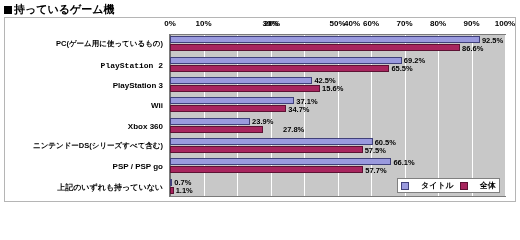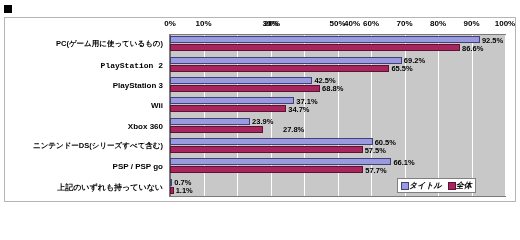--- a/index.html
+++ b/index.html
@@ -80,34 +80,34 @@
 
   
   .legend{
     position:absolute;
     background:#ffffff;border:1px solid #808080;
     padding:1px 3px;
     display:flex;align-items:center;gap:6px;
     font-size:8px;font-weight:bold;color:#000;
     white-space:nowrap;
   }
-  .legend .item{display:flex;align-items:center;gap:0;font-style:italic;}
+  .legend .item{display:flex;align-items:center;gap:12px;}
   .legend .swatch{
     width:6px;height:6px;display:inline-block;border:1px solid #333;
   }
   .legend .sw-title{background:#9a9ade;border-color:#40407a;}
   .legend .sw-total{background:#a8255e;border-color:#5c1233;}
 </style>
 </head>
 <body>
 
 <div id="root">
 
   <div class="title">
-    <span class="sq"></span>
+    <span class="sq"></span><span>持っているゲーム機</span>
   </div>
 
   <div class="frame">
 
     <div class="xlabels">
         <div class="xlab" style="left: 165px;">0%</div>
         <div class="xlab" style="left: 198.5px;">10%</div>
         <div class="xlab" style="left: 231px; margin-left: 36px;">20%</div>
         <div class="xlab" style="left: 265.5px;">30%</div>
         <div class="xlab" style="left: 299px; margin-left: 48px;">40%</div>
@@ -148,21 +148,21 @@
         <div class="vlabel" style="left: 476.875px; top: 21.6875px;">92.5%</div>
         <div class="bar total-series" style="left: 165px; top: 26.1875px; width: 290.11px; height: 7px;"></div>
         <div class="vlabel" style="left: 457.11px; top: 29.6875px;">86.6%</div>
         <div class="bar title-series" style="left: 165px; top: 38.5625px; width: 231.82px; height: 7px;"></div>
         <div class="vlabel" style="left: 398.82px; top: 42.0625px;">69.2%</div>
         <div class="bar total-series" style="left: 165px; top: 46.5625px; width: 219.425px; height: 7px;"></div>
         <div class="vlabel" style="left: 386.425px; top: 50.0625px;">65.5%</div>
         <div class="bar title-series" style="left: 165px; top: 58.9375px; width: 142.375px; height: 7px;"></div>
         <div class="vlabel" style="left: 309.375px; top: 62.4375px;">42.5%</div>
         <div class="bar total-series" style="left: 165px; top: 66.9375px; width: 150.08px; height: 7px;"></div>
-        <div class="vlabel" style="left: 317.08px; top: 70.4375px;">68.8%</div>
+        <div class="vlabel" style="left: 317.08px; top: 70.4375px;">15.6%</div>
         <div class="bar title-series" style="left: 165px; top: 79.3125px; width: 124.285px; height: 7px;"></div>
         <div class="vlabel" style="left: 291.285px; top: 82.8125px;">37.1%</div>
         <div class="bar total-series" style="left: 165px; top: 87.3125px; width: 116.245px; height: 7px;"></div>
         <div class="vlabel" style="left: 283.245px; top: 90.8125px;">34.7%</div>
         <div class="bar title-series" style="left: 165px; top: 99.6875px; width: 80.065px; height: 7px;"></div>
         <div class="vlabel" style="left: 247.065px; top: 103.188px;">23.9%</div>
         <div class="bar total-series" style="left: 165px; top: 107.688px; width: 93.13px; height: 7px;"></div>
         <div class="vlabel" style="left: 278px; top: 111.188px;">27.8%</div>
         <div class="bar title-series" style="left: 165px; top: 120.062px; width: 202.675px; height: 7px;"></div>
         <div class="vlabel" style="left: 369.675px; top: 123.562px;">60.5%</div>

